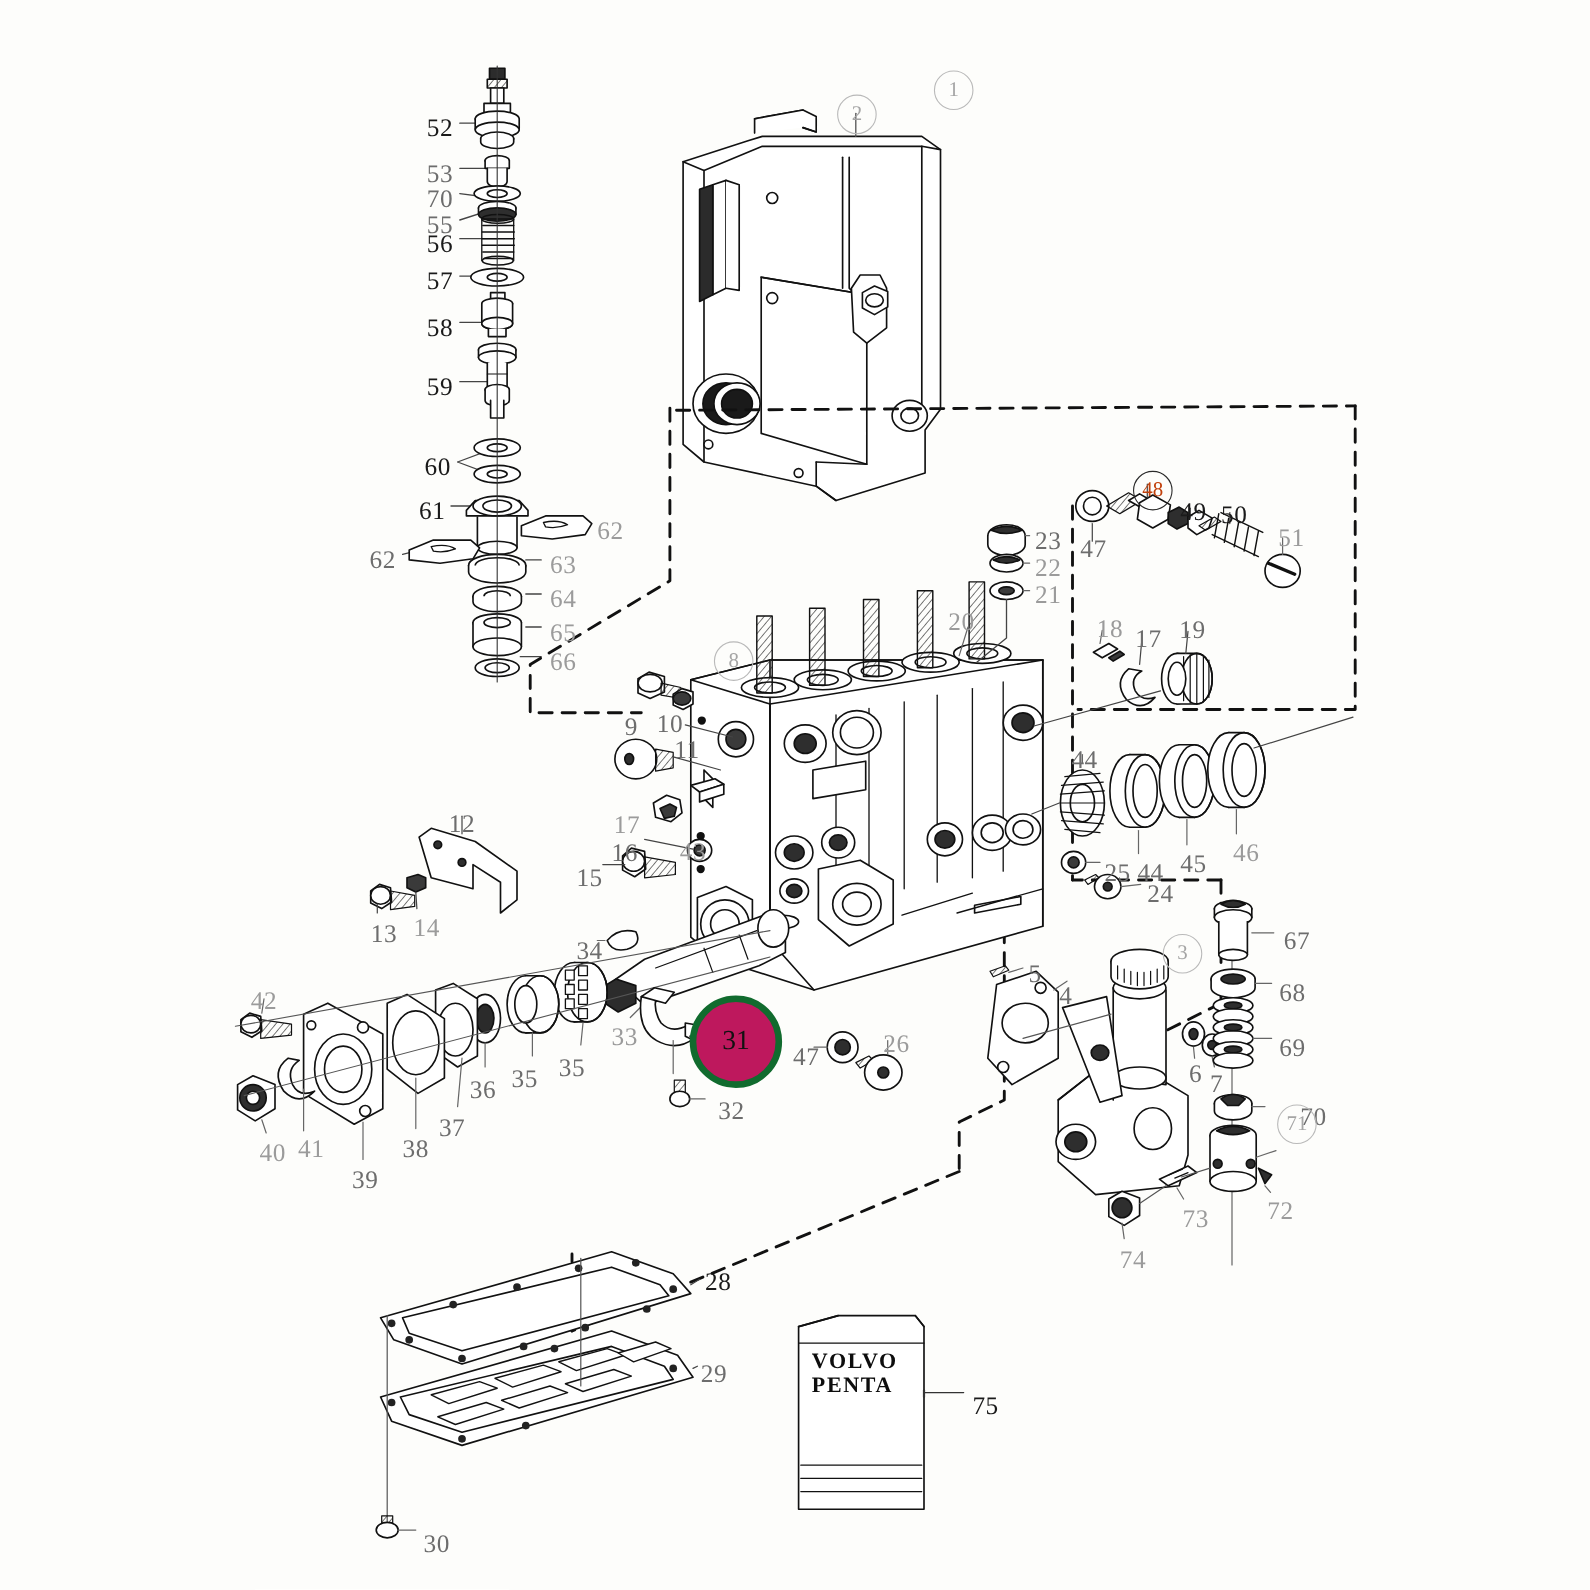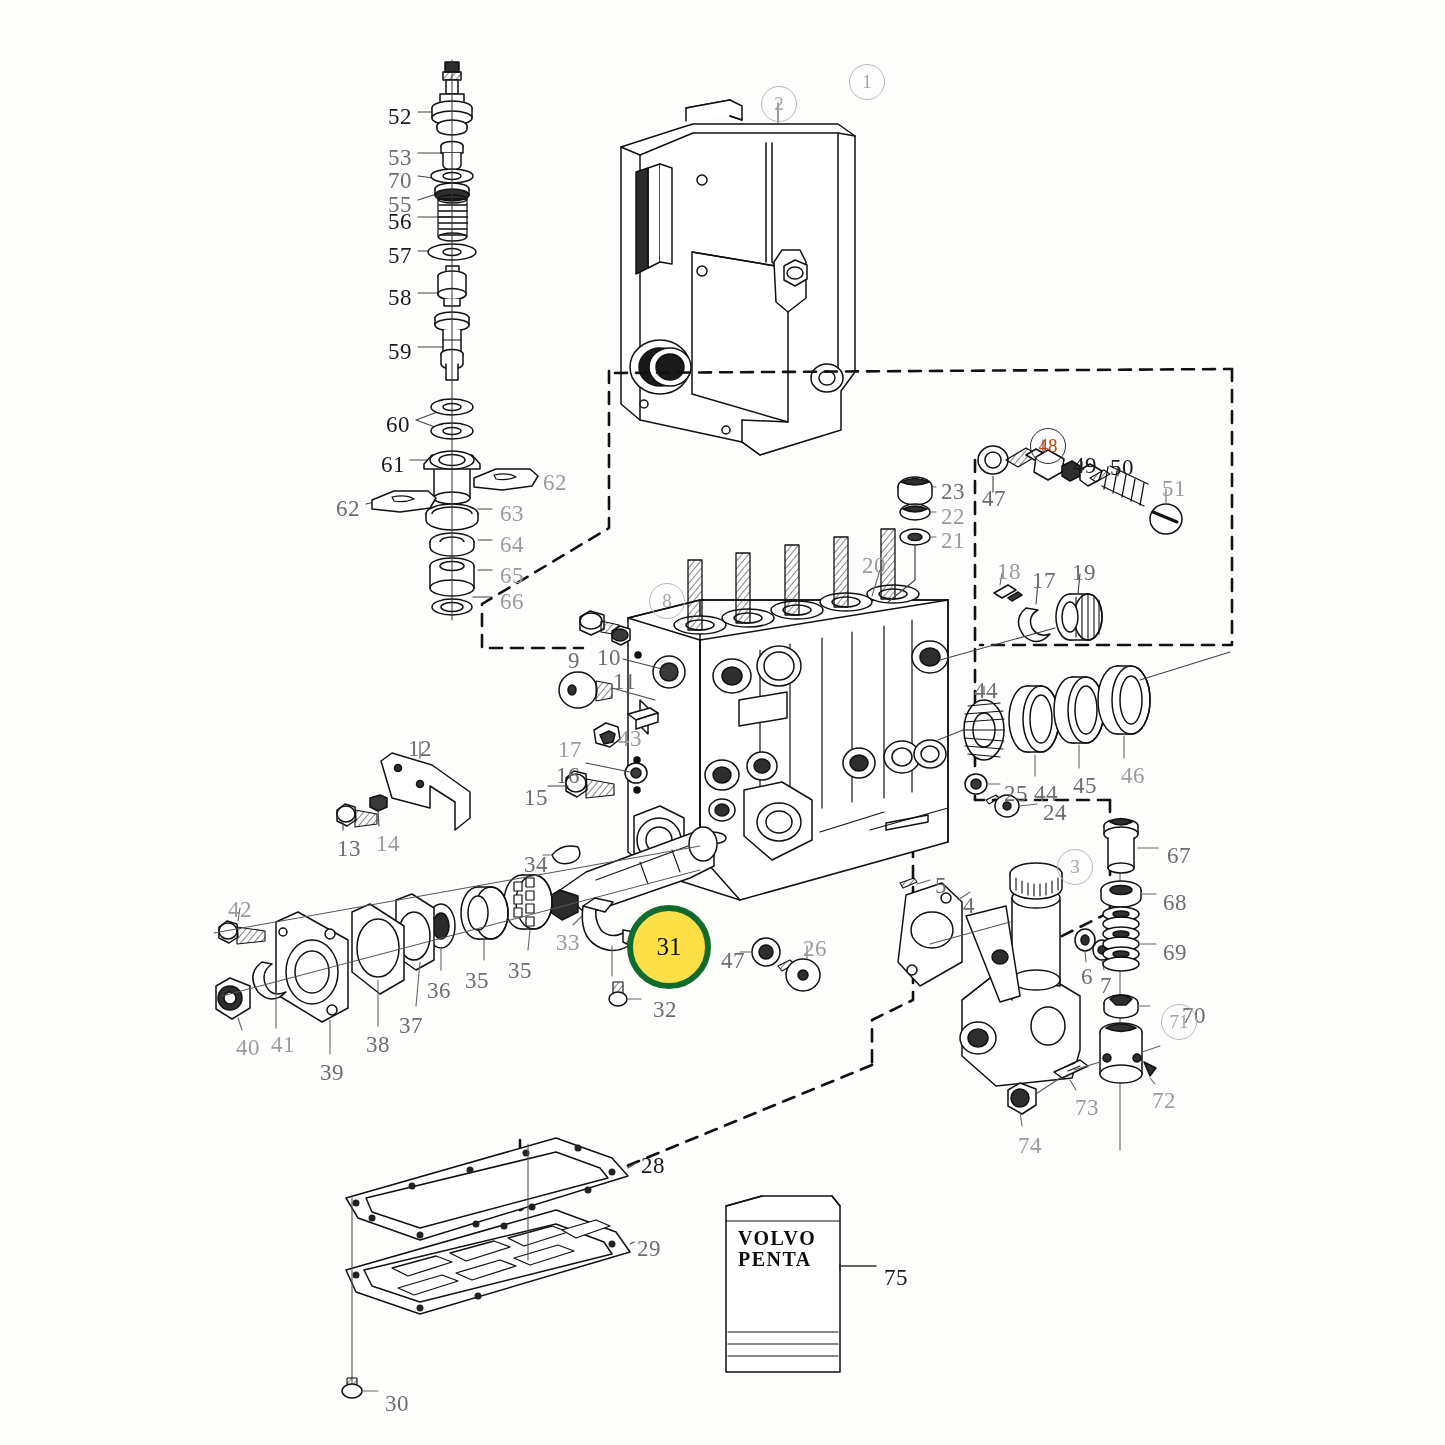--- a/index.html
+++ b/index.html
@@ -701,21 +701,21 @@
       <div class="lbl mid" style="left: 982px; top: 486px;">47</div>
       <div class="lbl" style="left: 1073px; top: 453px;">49</div>
       <div class="lbl" style="left: 1110px; top: 455px;">50</div>
       <div class="lbl faint" style="left: 1162px; top: 476px;">51</div>
       <div class="lbl faint" style="left: 997px; top: 559px;">18</div>
       <div class="lbl mid" style="left: 1032px; top: 568px;">17</div>
       <div class="lbl mid" style="left: 1072px; top: 560px;">19</div>
       <div class="lbl mid" style="left: 568px; top: 648px;">9</div>
       <div class="lbl mid" style="left: 597px; top: 645px;">10</div>
       <div class="lbl mid" style="left: 613px; top: 669px;">11</div>
-      <div class="lbl faint" style="left: 618px; top: 726px;">43</div>
+      <div class="lbl faint" style="left: 618px; top: 762px;">43</div>
       <div class="lbl faint" style="left: 558px; top: 737px;">17</div>
       <div class="lbl mid" style="left: 556px; top: 763px;">16</div>
       <div class="lbl mid" style="left: 524px; top: 785px;">15</div>
       <div class="lbl mid" style="left: 408px; top: 736px;">12</div>
       <div class="lbl mid" style="left: 337px; top: 836px;">13</div>
       <div class="lbl faint" style="left: 376px; top: 831px;">14</div>
       <div class="lbl mid" style="left: 974px; top: 678px;">44</div>
       <div class="lbl mid" style="left: 1004px; top: 781px;">25</div>
       <div class="lbl mid" style="left: 1034px; top: 781px;">44</div>
       <div class="lbl mid" style="left: 1073px; top: 773px;">45</div>
@@ -758,15 +758,15 @@
       <div class="circ dark" style="left: 1030px; top: 428px;">48</div>
       <div class="circ" style="left: 1057px; top: 849px;">3</div>
       <div class="circ" style="left: 1161px; top: 1004px;">71</div>
     </div>
 
 <div class="brand" style="left:738px; top:1228px;">
   <div>VOLVO</div>
   <div>PENTA</div>
 </div>
 
-<div class="hl" id="highlight-31" style="left: 627px; top: 905px; width: 72px; height: 72px; border-color: rgb(17, 107, 46); background: #fde047;">31</div>
+<div class="hl" id="highlight-31" style="left: 627px; top: 905px; width: 72px; height: 72px; border-color: rgb(17, 107, 46); background: #be185d;">31</div>
 
 </div>
 
 </body></html>

